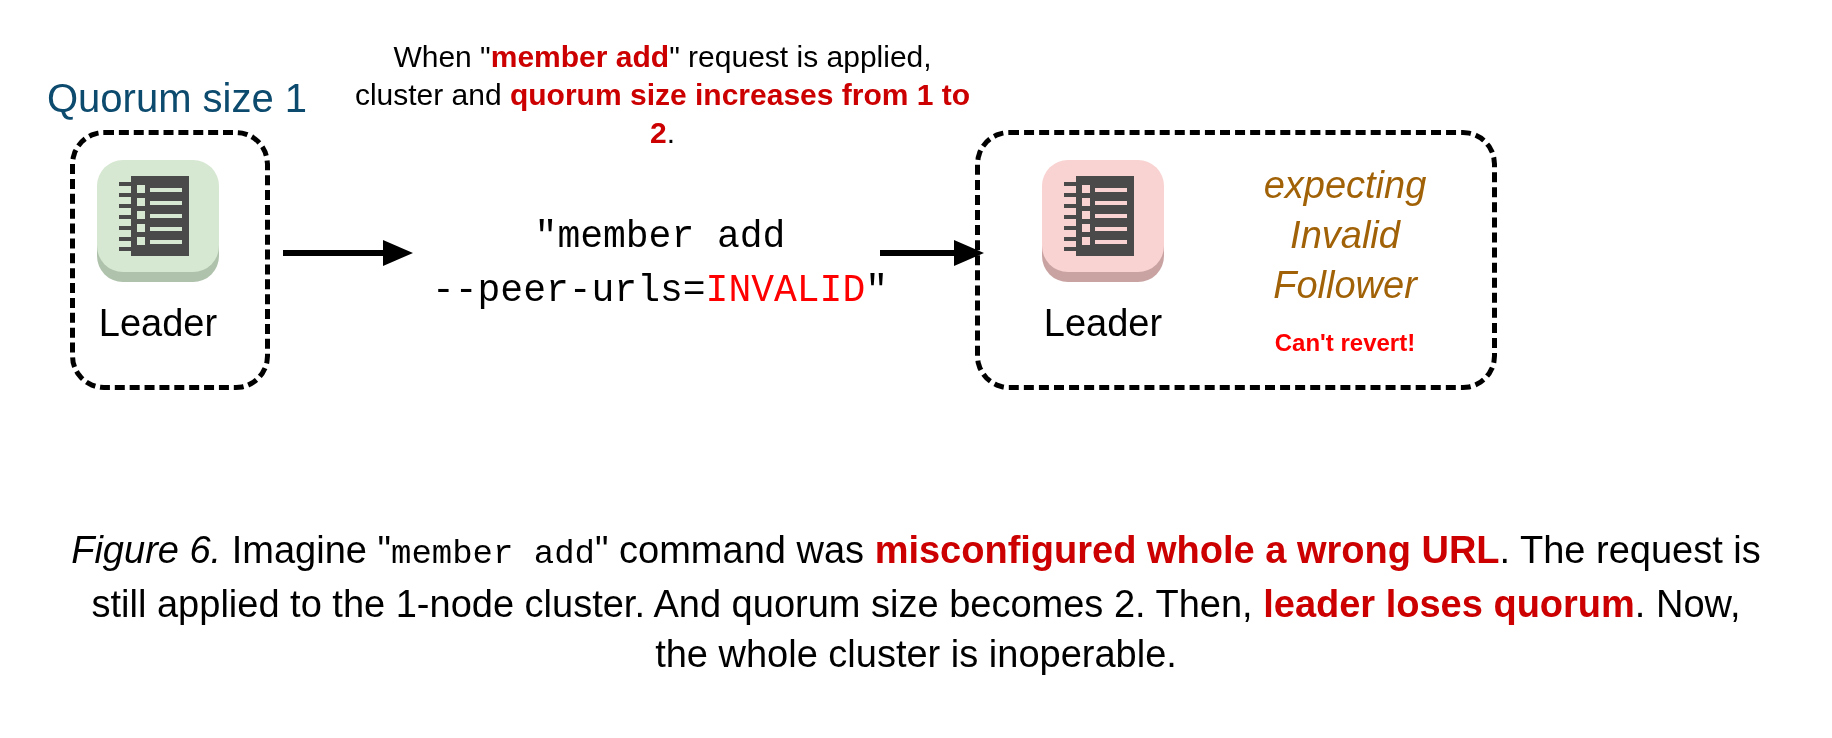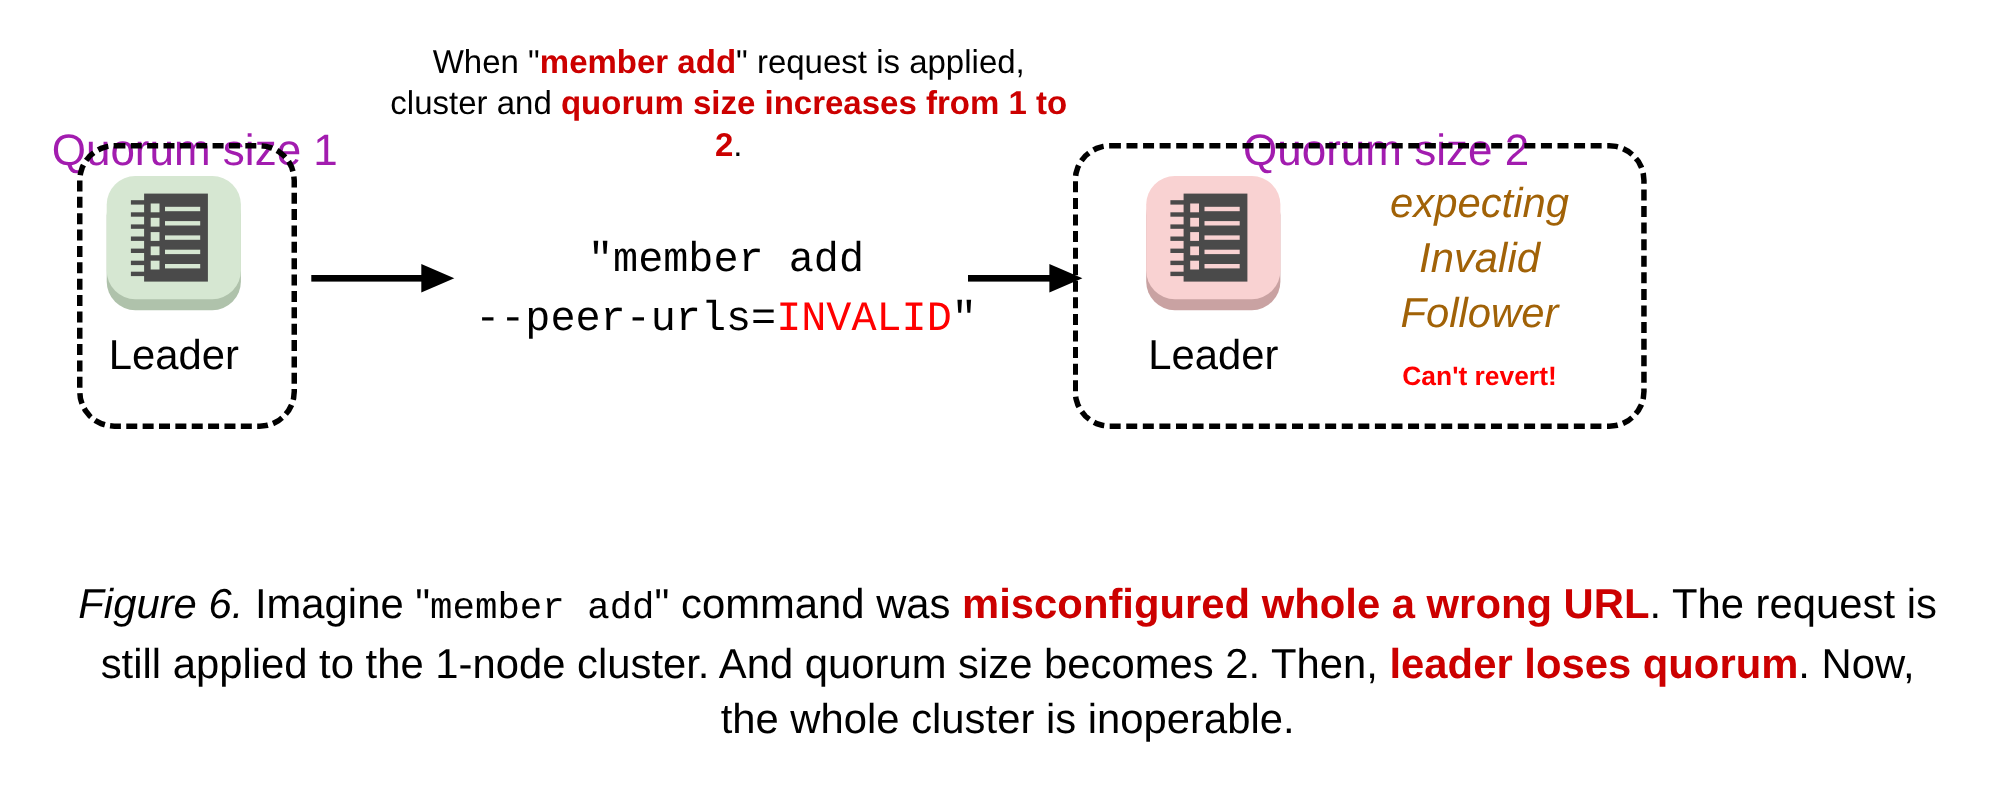--- a/index.html
+++ b/index.html
@@ -6,21 +6,21 @@
   body{width:1832px;height:738px;font-family:"Liberation Sans",sans-serif;color:#000;overflow:hidden;}
   .stage{position:relative;width:1832px;height:738px;}
 
   
   .red{color:#CC0000;font-weight:bold;}
   .redbright{color:#FF0000;}
   .mono{font-family:"Liberation Mono",monospace;}
   .ital{font-style:italic;}
 
   
-  .grp-label{position:absolute;font-size:40px;line-height:46px;white-space:nowrap;color:#a21caf;margin-top:39px;}
+  .grp-label{position:absolute;font-size:40px;line-height:46px;white-space:nowrap;color:#0c4a6e;}
   #label-q1{left:47px;top:75px;}
   #label-q2{left:1130px;top:75px;}
 
   
   .cluster{position:absolute;border:5px dashed #000;border-radius:34px;box-sizing:border-box;background:transparent;}
   #cluster-left{left:70px;top:130px;width:200px;height:260px;}
   #cluster-right{left:975px;top:130px;width:522px;height:260px;}
 
   
   .node{position:absolute;display:flex;flex-direction:column;align-items:center;}
@@ -118,21 +118,20 @@
   <div id="command">
     <div>"member add</div>
     <div><span>--peer-urls=</span><span class="redbright">INVALID</span><span>"</span></div>
   </div>
 
   <div class="arrow" id="arrow-2">
     <div class="shaft"></div>
       <div class="head"></div>
   </div>
 
-  <div class="grp-label" id="label-q2">Quorum size 2</div>
 
   <div class="cluster" id="cluster-right"></div>
 
   <div class="node" id="node-right">
     <div class="icon-tile">
       <div class="shade" style="background:#C9A2A2;"></div>
       <div class="face" style="background:#F9D2D2;"></div>
       <svg viewBox="0 0 122 112" xmlns="http://www.w3.org/2000/svg">
         <rect x="34" y="16" width="58" height="80" fill="#4A4A4A"></rect>
         <g fill="#4A4A4A">

